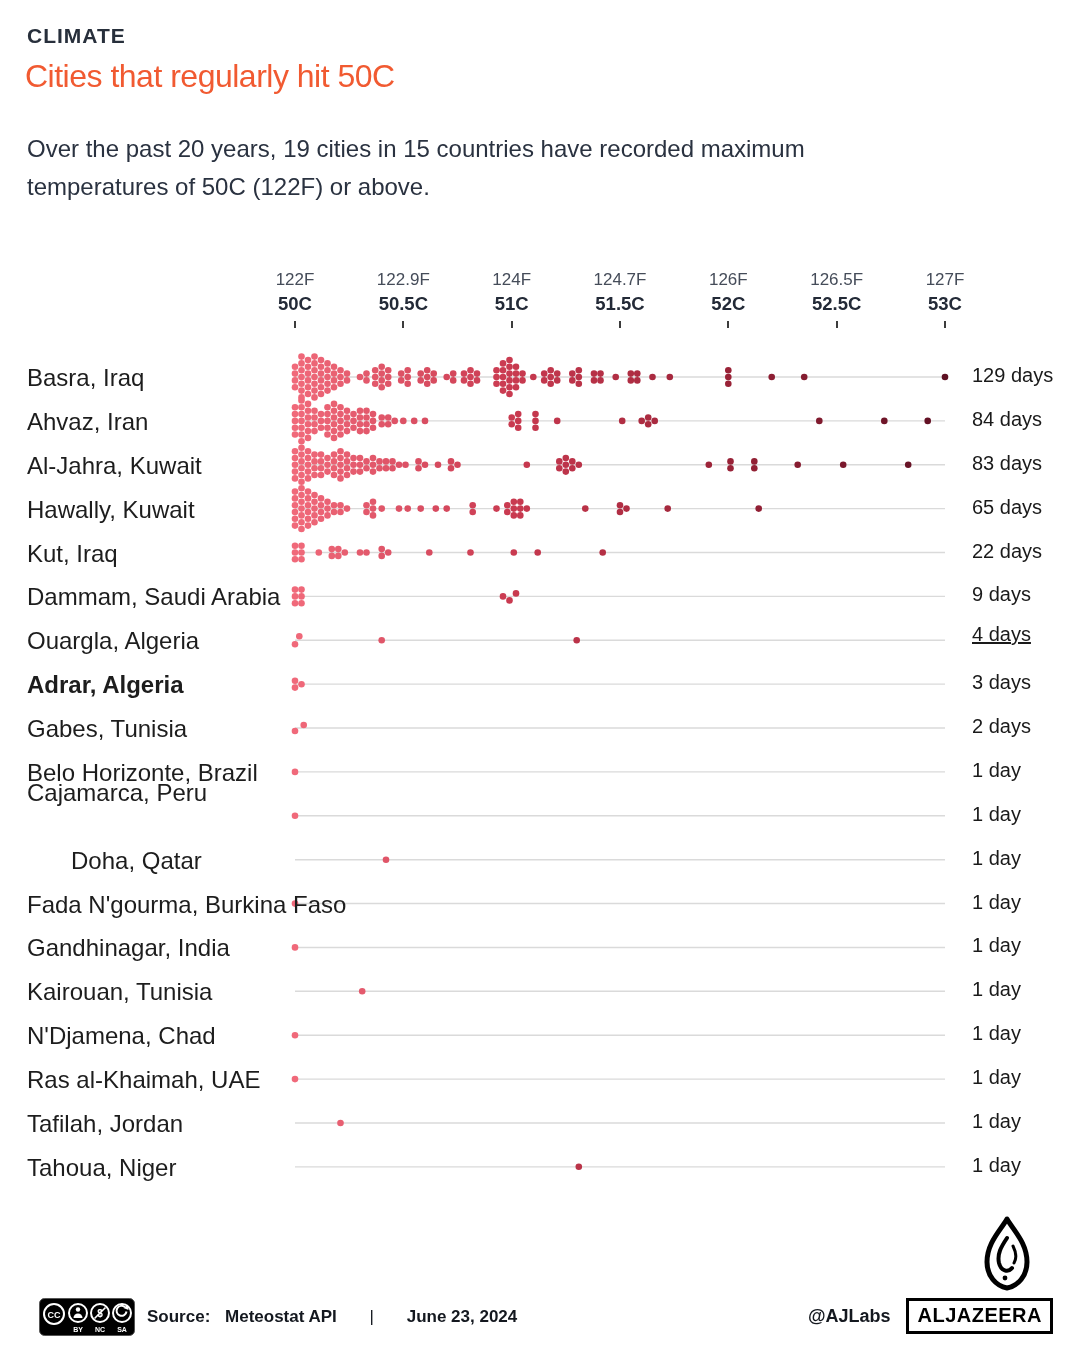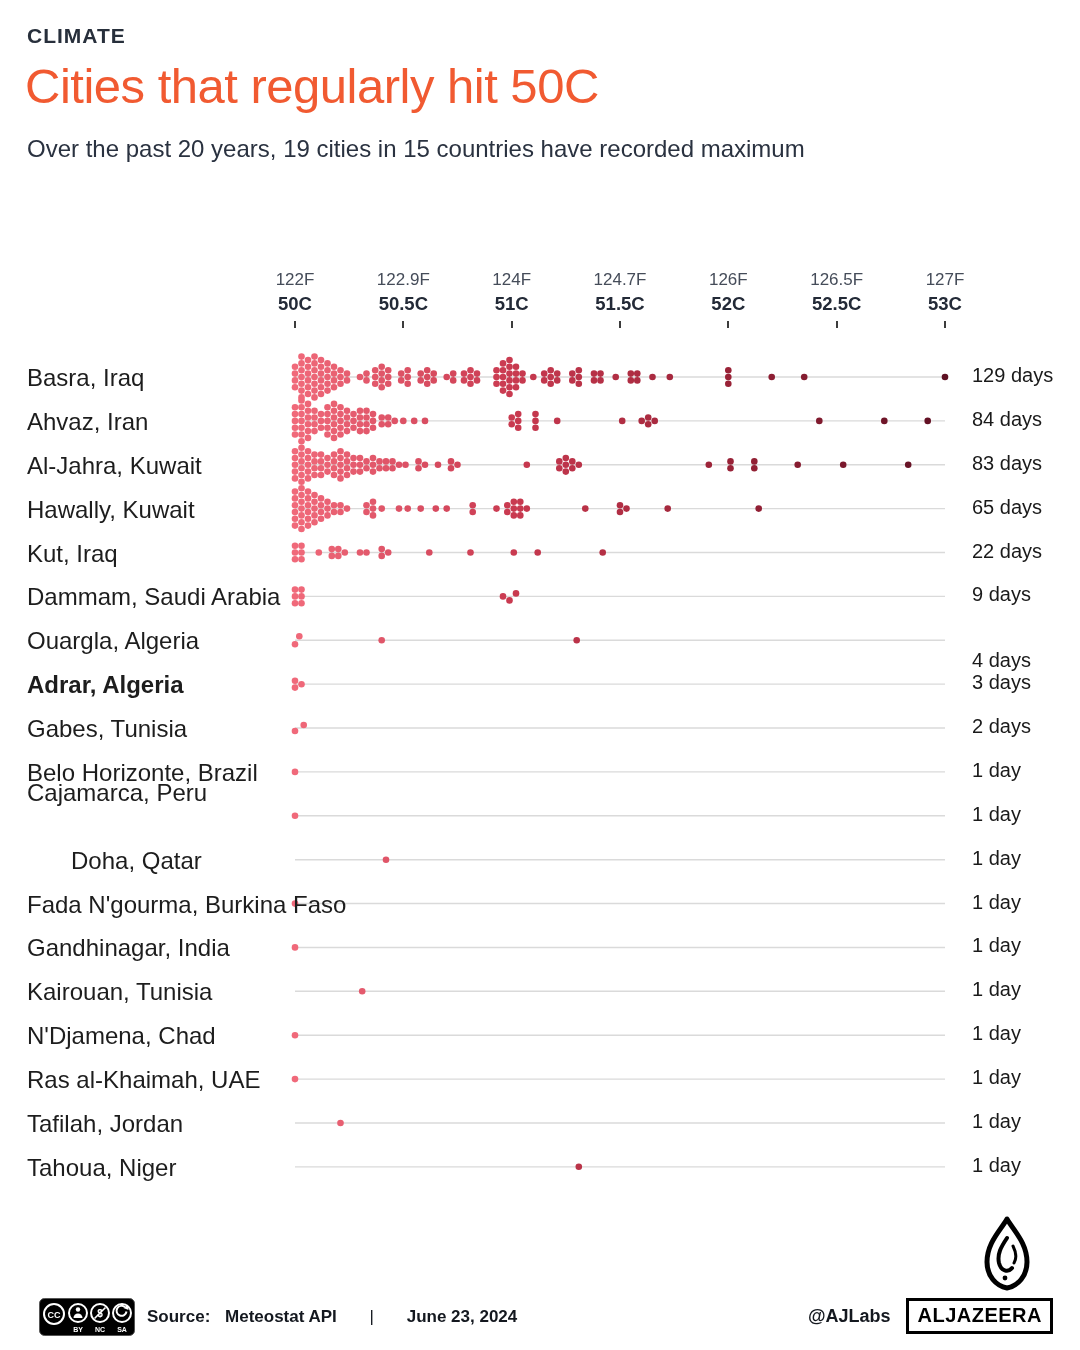--- a/index.html
+++ b/index.html
@@ -1,20 +1,20 @@
 <!DOCTYPE html>
 <html><head>
 <meta charset="utf-8">
 <style>
   html,body{margin:0;padding:0;background:#ffffff;}
   .page{position:relative;width:1080px;height:1350px;background:#ffffff;overflow:hidden;
         font-family:"Liberation Sans", sans-serif;color:#272f3b;}
   .kicker{position:absolute;left:27px;top:24px;font-size:21px;font-weight:700;
           letter-spacing:1px;color:#272f3b;}
-  .title{position:absolute;left:25px;top:58px;font-size:49px;font-weight:500;
+  .title{position:absolute;left:25px;top:58px;font-size:32px;font-weight:500;
          letter-spacing:-0.5px;color:#f15a31;}
   .subtitle{position:absolute;left:27px;top:130px;width:900px;font-size:24px;
             font-weight:400;line-height:38px;color:#2a3240;}
   .axis-tick{position:absolute;top:270px;width:120px;text-align:center;}
   .axis-f{display:block;font-size:17px;font-weight:400;color:#454c59;}
   .axis-c{display:block;font-size:18.5px;font-weight:700;color:#232a37;margin-top:3px;}
   .axis-mark{width:2px;height:7px;background:#3c3c3c;margin:6px auto 0 auto;}
   .city-label{position:absolute;left:27px;font-size:24px;font-weight:500;color:#1d1d1d;
               white-space:nowrap;}
   .days-label{position:absolute;left:972px;font-size:20px;font-weight:400;color:#1a1a1a;
@@ -31,21 +31,21 @@
   .flame{position:absolute;right:44px;bottom:58px;}
 </style>
 </head>
 <body>
 
 <div class="page">
 
   <div class="kicker">CLIMATE</div>
   <div class="title">Cities that regularly hit 50C</div>
   <div class="subtitle"><span>Over the past 20 years, 19 cities in 15 countries have recorded maximum</span><br>
-    </div>
+    <span>temperatures of 50C (122F) or above.</span></div>
 
   <div id="axis">
       <div class="axis-tick" style="left: 235px;">
         <span class="axis-f">122F</span>
         <span class="axis-c">50C</span>
         <div class="axis-mark"></div>
       </div>
       <div class="axis-tick" style="left: 343.333px;">
         <span class="axis-f">122.9F</span>
         <span class="axis-c">50.5C</span>
@@ -517,21 +517,21 @@
       <div class="days-label" style="top: 407.88px;">84 days</div>
       <div class="city-label" style="top: 451.76px;">Al-Jahra, Kuwait</div>
       <div class="days-label" style="top: 451.76px;">83 days</div>
       <div class="city-label" style="top: 495.64px;">Hawally, Kuwait</div>
       <div class="days-label" style="top: 495.64px;">65 days</div>
       <div class="city-label" style="top: 539.52px;">Kut, Iraq</div>
       <div class="days-label" style="top: 539.52px;">22 days</div>
       <div class="city-label" style="top: 583.4px;">Dammam, Saudi Arabia</div>
       <div class="days-label" style="top: 583.4px;">9 days</div>
       <div class="city-label" style="top: 627.28px;">Ouargla, Algeria</div>
-      <div class="days-label" style="top: 649px;">4 days</div>
+      <div class="days-label" style="top: 623px; text-decoration: underline;">4 days</div>
       <div class="city-label" style="top: 671.16px; font-weight: bold;">Adrar, Algeria</div>
       <div class="days-label" style="top: 671.16px;">3 days</div>
       <div class="city-label" style="top: 715.04px;">Gabes, Tunisia</div>
       <div class="days-label" style="top: 715.04px;">2 days</div>
       <div class="city-label" style="top: 758.92px;">Belo Horizonte, Brazil</div>
       <div class="days-label" style="top: 758.92px;">1 day</div>
       <div class="city-label" style="top: 779px;">Cajamarca, Peru</div>
       <div class="days-label" style="top: 802.8px;">1 day</div>
       <div class="city-label" style="top: 846.68px; margin-left: 44px;">Doha, Qatar</div>
       <div class="days-label" style="top: 846.68px;">1 day</div>

